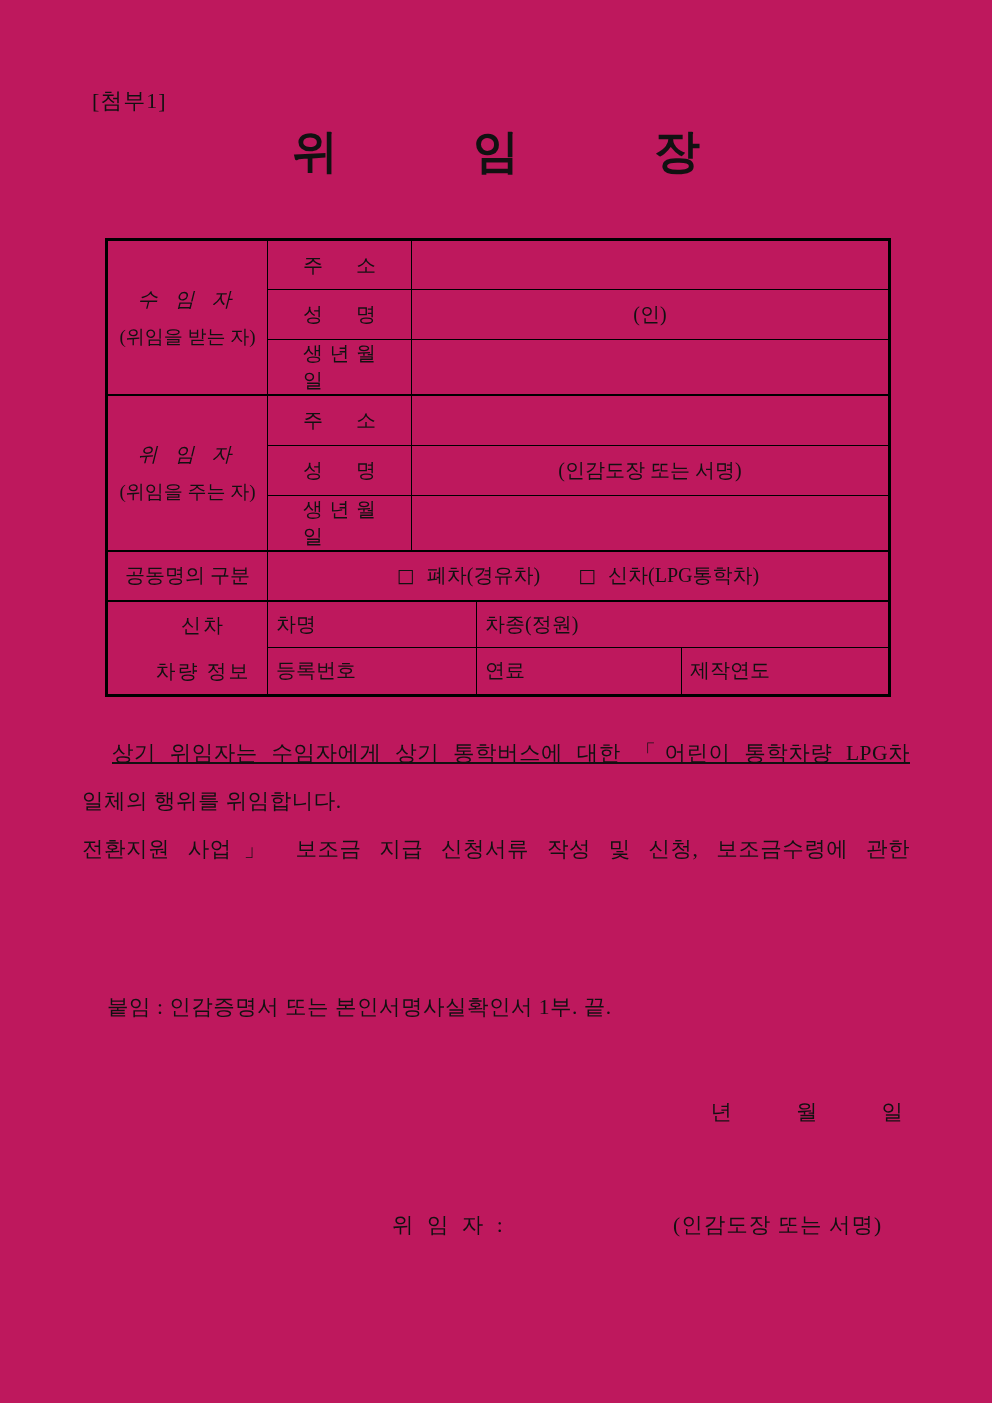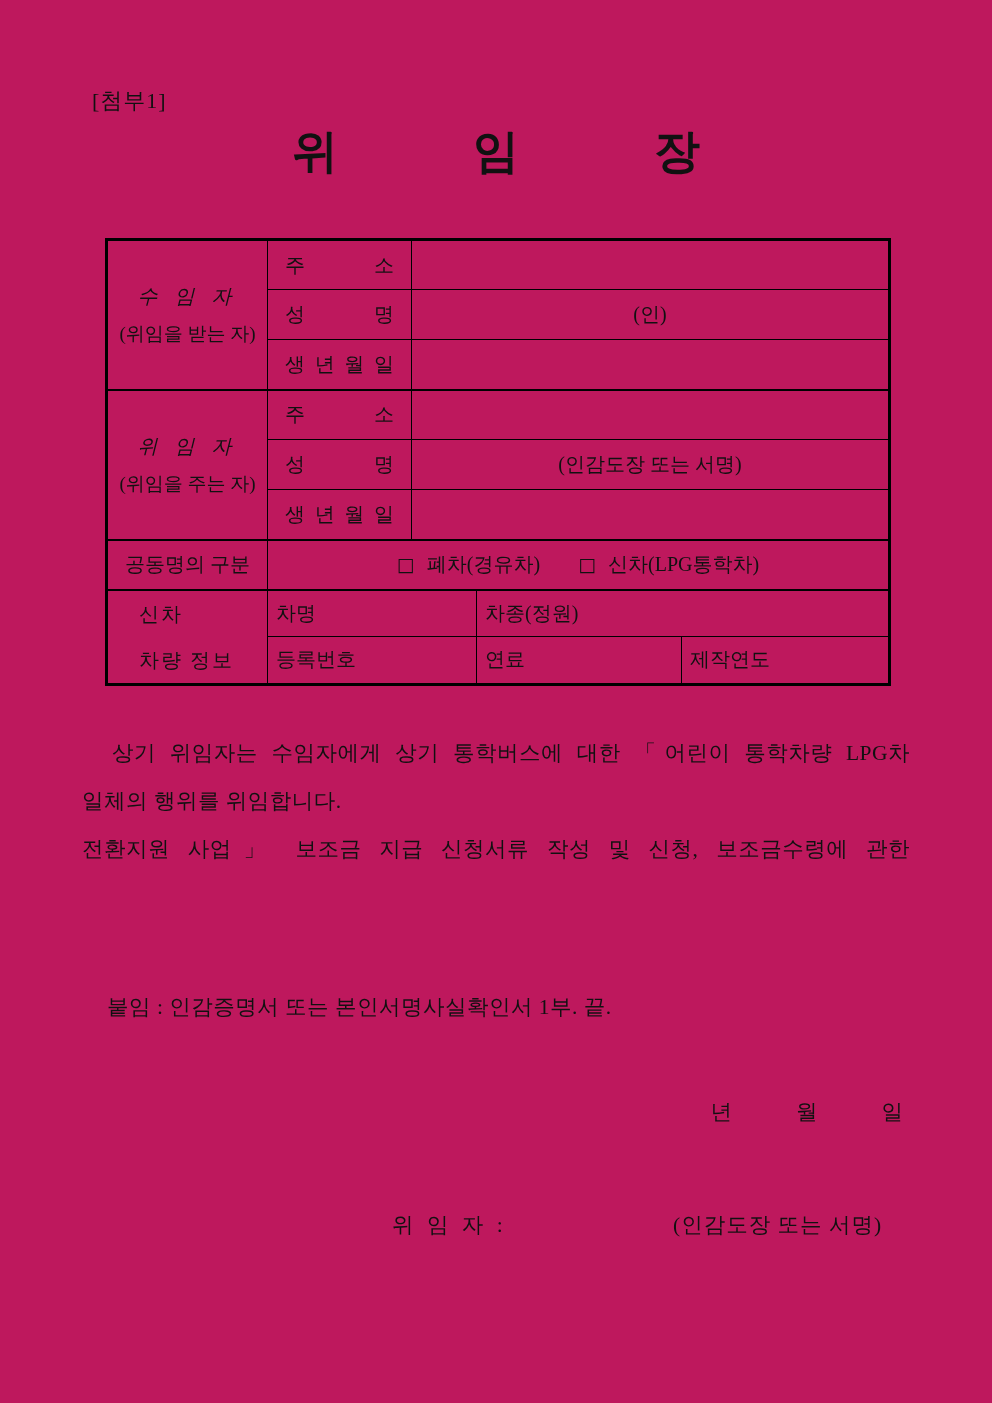--- a/index.html
+++ b/index.html
@@ -51,57 +51,58 @@
     vertical-align: middle;
     height: 50px;
     overflow: hidden;
   }
   tr.group-sep td { border-top: 2px solid #000; }
   td.role-cell { text-align: center; line-height: 37px; }
   .role-main { letter-spacing: 6px; font-style: italic; }
   .role-sub { letter-spacing: 0px; font-size: 19px; }
   td.label-cell { padding: 0; }
   .jlabel {
-    margin: 0 17px;
+    margin: 0 35px;
     text-align: justify;
     text-align-last: justify;
     -moz-text-align-last: justify;
     font-size: 20px;
   }
   td.value-cell { text-align: center; }
   td.value-left { text-align: left; padding-left: 8px; }
   td.checkbox-cell { text-align: center; }
   .checkbox-wrap {
     display: flex;
     justify-content: center;
     gap: 38px;
   }
   .checkbox-option { display: inline-flex; align-items: center; gap: 12px; }
   .checkbox-box {
     font-family: "DejaVu Sans", sans-serif;
     font-size: 19px;
     line-height: 1;
   }
   td.vehicle-role {
+    text-align: center;
     line-height: 46px;
     letter-spacing: 2px;
     padding-left: 31px;
   }
   tr.short td { height: 47px; }
 
   
   .body-text {
     position: absolute;
     top: 729px; left: 82px; width: 828px;
     font-size: 21.5px;
     line-height: 48px;
     letter-spacing: 0.5px;
   }
   .body-line { text-align: justify; text-align-last: justify; -moz-text-align-last: justify; }
-  .body-line.first { text-indent: 30px; }
+  .body-line.first { text-indent: 30px; text-decoration: underline; }
   .body-line.last { text-align: left; text-align-last: left; -moz-text-align-last: left; }
 
   .attachment-note {
     position: absolute;
     top: 992px; left: 107px;
     font-size: 21.5px;
     letter-spacing: 0.5px;
   }
 
   .date-line {

